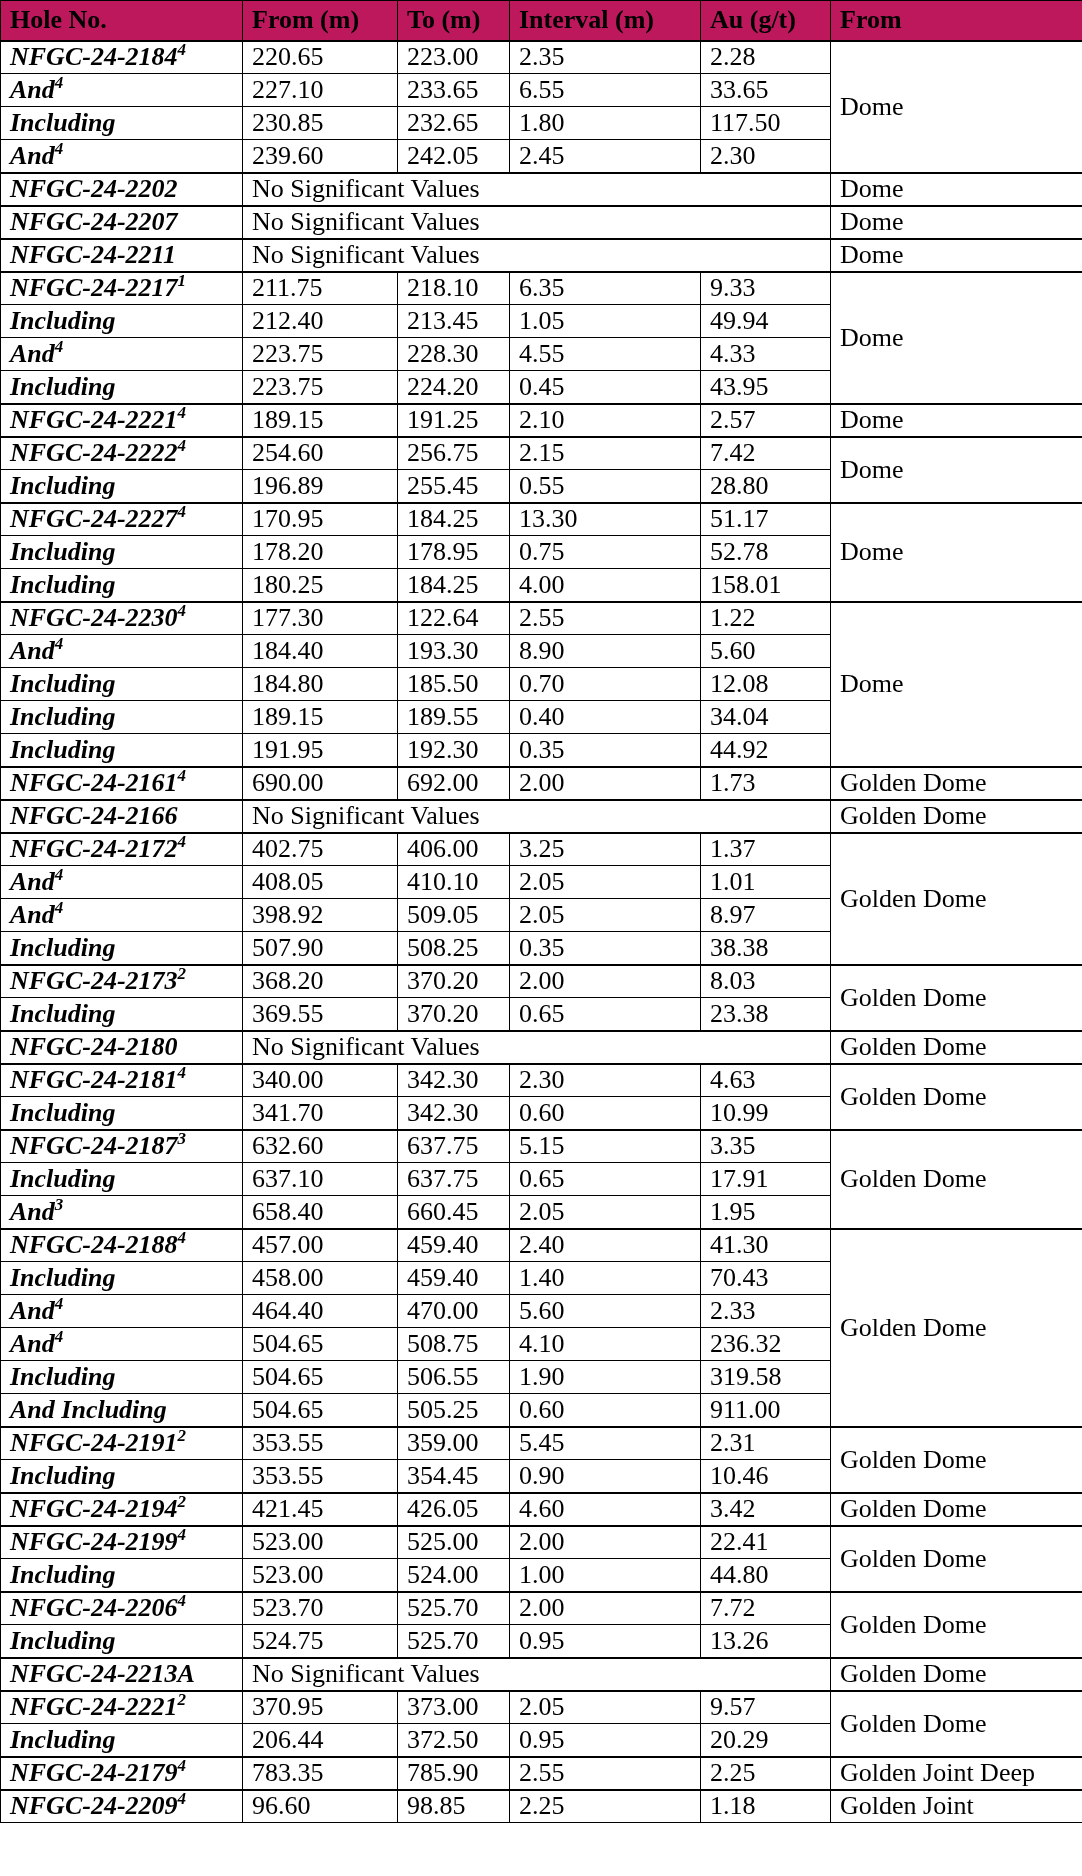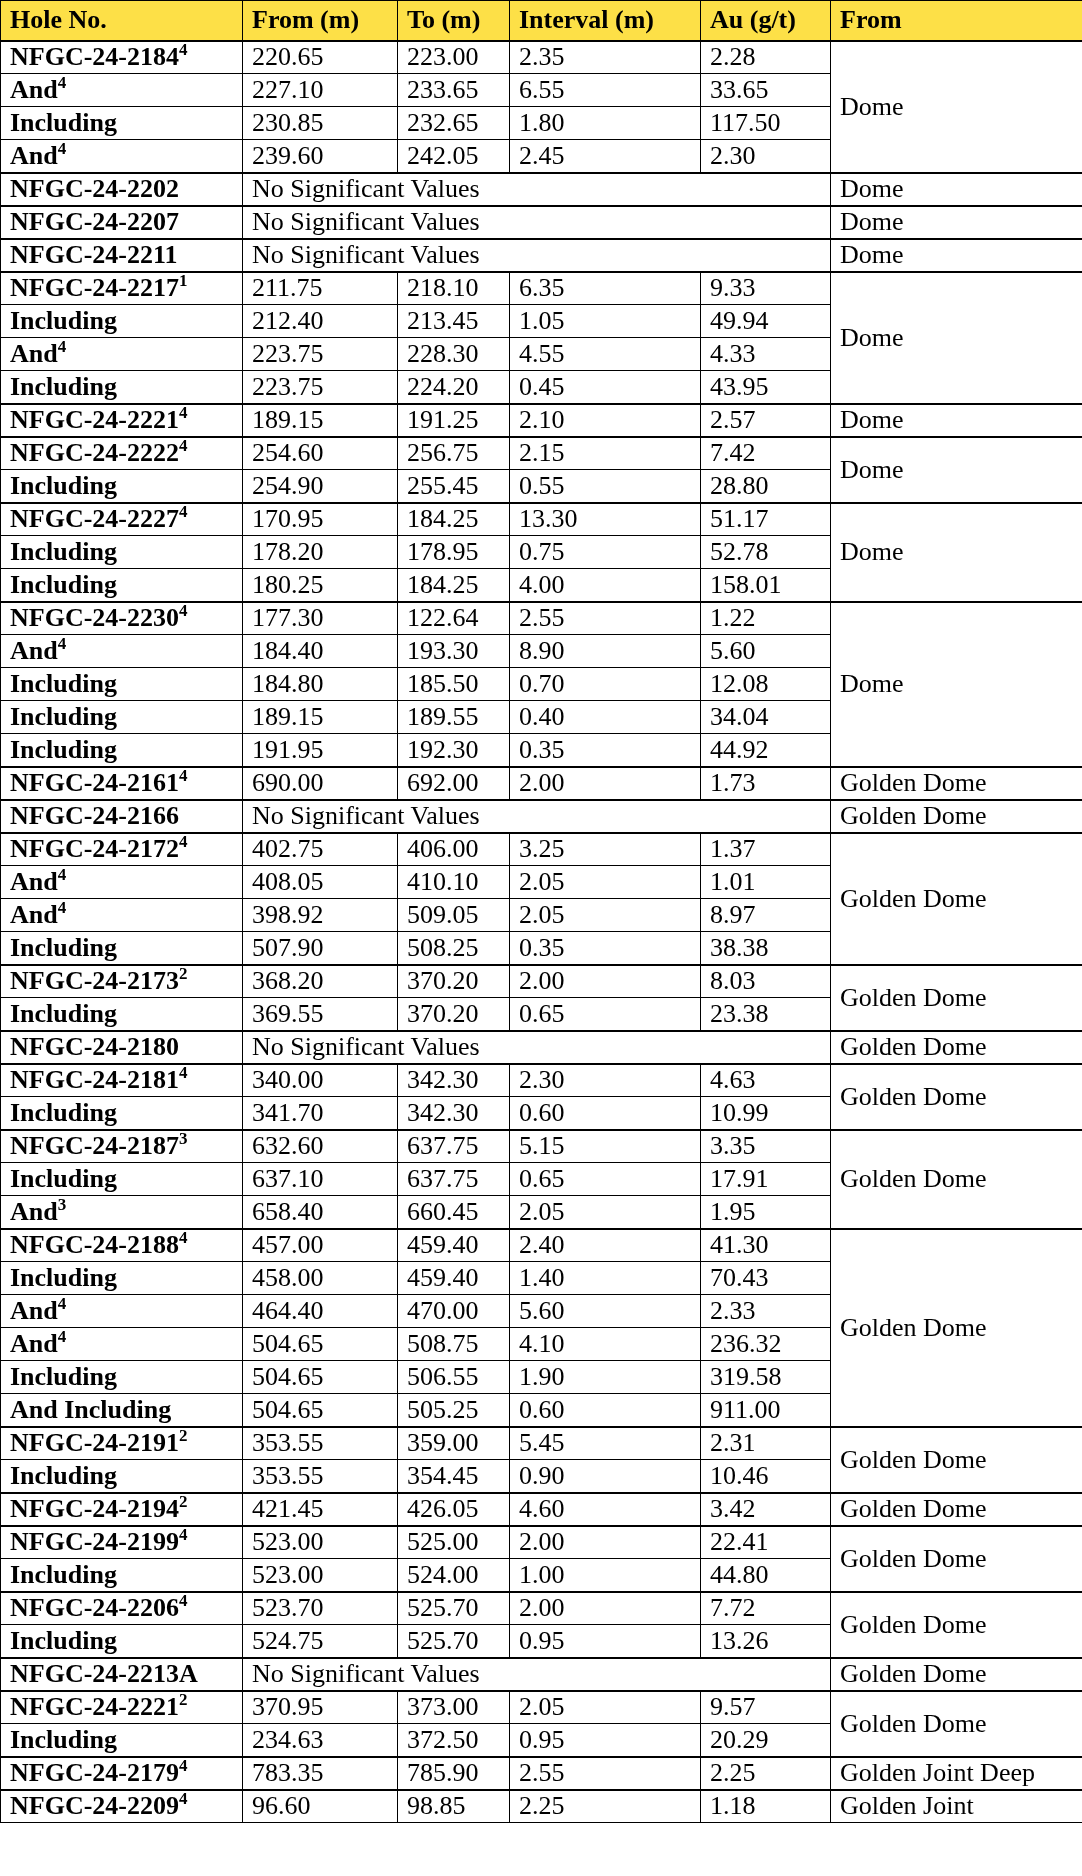--- a/index.html
+++ b/index.html
@@ -19,26 +19,26 @@
     font-size: 26px;
     height: 33px;
     padding: 0 4px 0 9px;
     text-align: left;
     vertical-align: middle;
     white-space: nowrap;
     overflow: hidden;
     box-sizing: border-box;
   }
   table.assay thead th {
-    background: #fde047;
+    background: #be185d;
     font-weight: bold;
     height: 40px;
     border-bottom: 2px solid #000000;
   }
-  table.assay td.hole { font-weight: bold; }
+  table.assay td.hole { font-weight: bold; font-style: italic; }
   table.assay tr.group-start td { border-top: 2px solid #000000; }
   table.assay sup {
     font-size: 17px;
     line-height: 0;
     vertical-align: super;
   }
 </style>
 </head>
 <body>
 
@@ -146,21 +146,21 @@
       <tr class="group-start">
         <td class="hole">NFGC-24-2222<sup>4</sup></td>
         <td>254.60</td>
         <td>256.75</td>
         <td>2.15</td>
         <td>7.42</td>
         <td rowspan="2">Dome</td>
       </tr>
       <tr>
         <td class="hole">Including</td>
-        <td>254.90</td>
+        <td>196.89</td>
         <td>255.45</td>
         <td>0.55</td>
         <td>28.80</td>
       </tr>
       <tr class="group-start">
         <td class="hole">NFGC-24-2227<sup>4</sup></td>
         <td>170.95</td>
         <td>184.25</td>
         <td>13.30</td>
         <td>51.17</td>
@@ -419,21 +419,21 @@
       <tr class="group-start">
         <td class="hole">NFGC-24-2221<sup>2</sup></td>
         <td>370.95</td>
         <td>373.00</td>
         <td>2.05</td>
         <td>9.57</td>
         <td rowspan="2">Golden Dome</td>
       </tr>
       <tr>
         <td class="hole">Including</td>
-        <td>234.63</td>
+        <td>206.44</td>
         <td>372.50</td>
         <td>0.95</td>
         <td>20.29</td>
       </tr>
       <tr class="group-start">
         <td class="hole">NFGC-24-2179<sup>4</sup></td>
         <td>783.35</td>
         <td>785.90</td>
         <td>2.55</td>
         <td>2.25</td>

